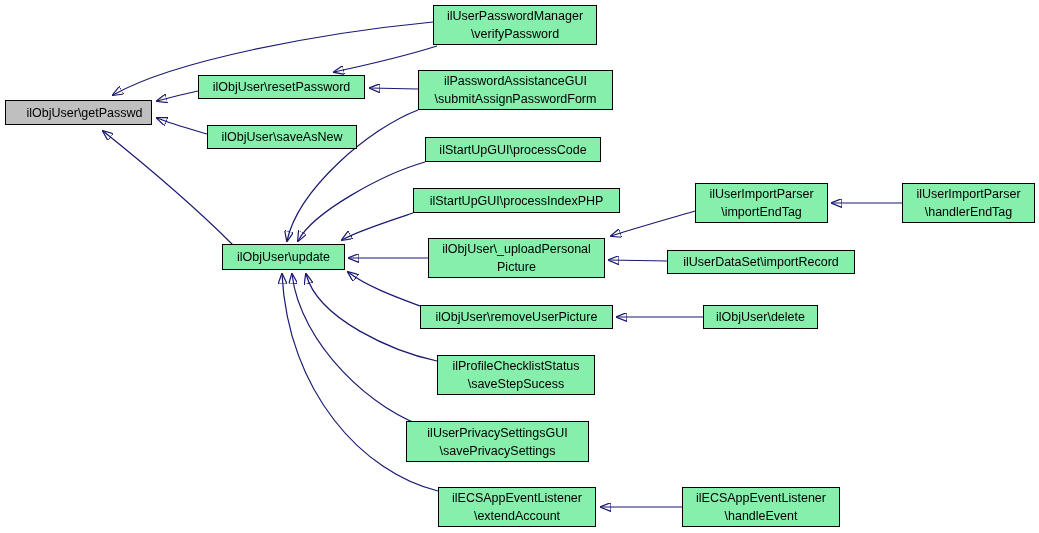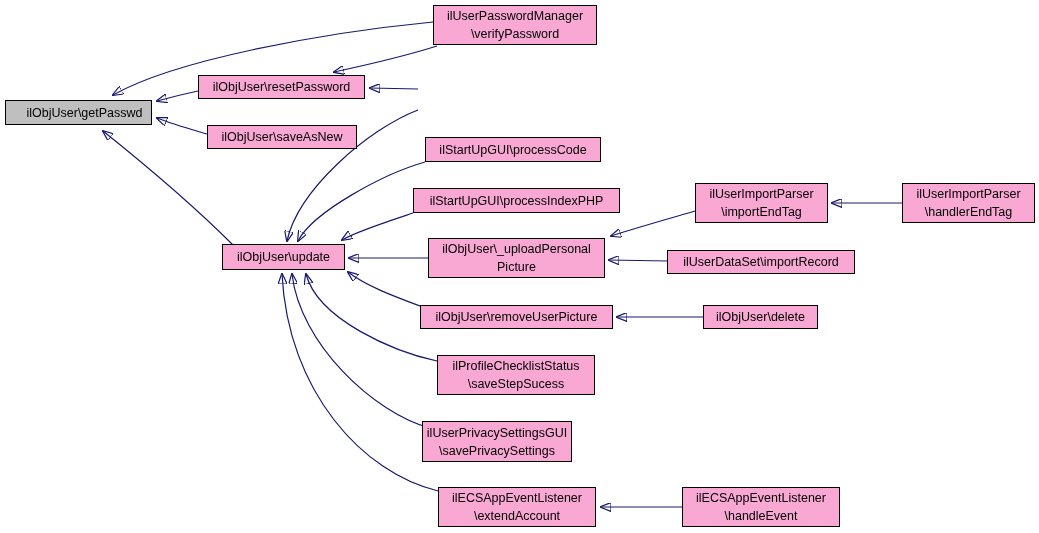--- a/index.html
+++ b/index.html
@@ -23,21 +23,21 @@
   }
   .edges path {
     fill: none;
     stroke: #191970;
     stroke-width: 1.2;
   }
   .node {
     position: absolute;
     z-index: 2;
     box-sizing: border-box;
-    background: #f9a8d4;
+    background: #86efac;
     border: 1px solid #000000;
     display: flex;
     align-items: center;
     justify-content: center;
     text-align: center;
   }
   .node .lbl {
     display: block;
     white-space: pre-line;
     font-size: 12.5px;
@@ -93,20 +93,24 @@
 
   <div class="node" style="left:207px;top:125px;width:150px;height:24px">
     <span class="lbl">ilObjUser\saveAsNew</span>
   </div>
 
   <div class="node" style="left:433px;top:5px;width:164px;height:40px">
     <span class="lbl">ilUserPasswordManager
 \verifyPassword</span>
   </div>
 
+  <div class="node" style="left:418px;top:70px;width:195px;height:40px">
+    <span class="lbl">ilPasswordAssistanceGUI
+\submitAssignPasswordForm</span>
+  </div>
 
   <div class="node" style="left:425px;top:137px;width:176px;height:25px">
     <span class="lbl">ilStartUpGUI\processCode</span>
   </div>
 
   <div class="node" style="left:222px;top:244px;width:123px;height:26px">
     <span class="lbl">ilObjUser\update</span>
   </div>
 
   <div class="node" style="left:413px;top:188px;width:207px;height:25px">
@@ -138,21 +142,21 @@
 
   <div class="node" style="left:437px;top:355px;width:158px;height:40px">
     <span class="lbl">ilProfileChecklistStatus
 \saveStepSucess</span>
   </div>
 
   <div class="node" style="left:703px;top:305px;width:115px;height:24px">
     <span class="lbl">ilObjUser\delete</span>
   </div>
 
-  <div class="node" style="left:422px;top:421px;width:150px;height:41px">
+  <div class="node" style="left:406px;top:421px;width:183px;height:41px">
     <span class="lbl">ilUserPrivacySettingsGUI
 \savePrivacySettings</span>
   </div>
 
   <div class="node" style="left:438px;top:487px;width:158px;height:40px">
     <span class="lbl">ilECSAppEventListener
 \extendAccount</span>
   </div>
 
   <div class="node" style="left:682px;top:487px;width:158px;height:40px">

